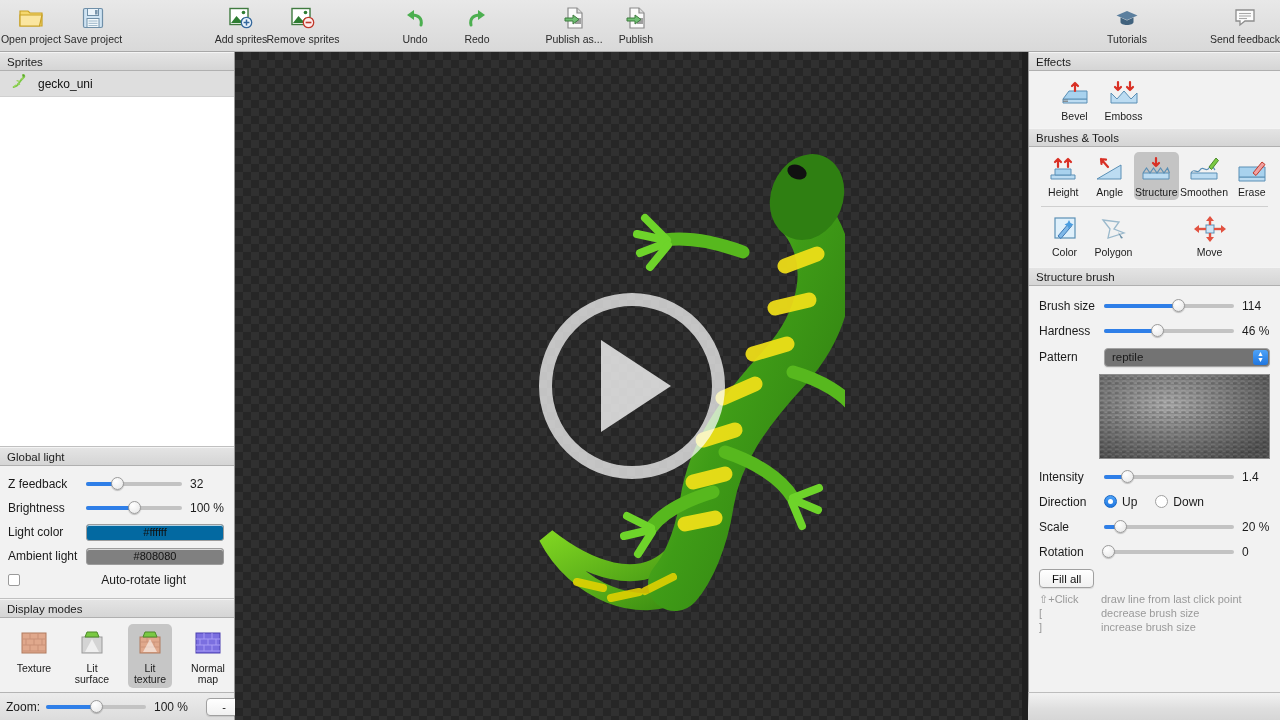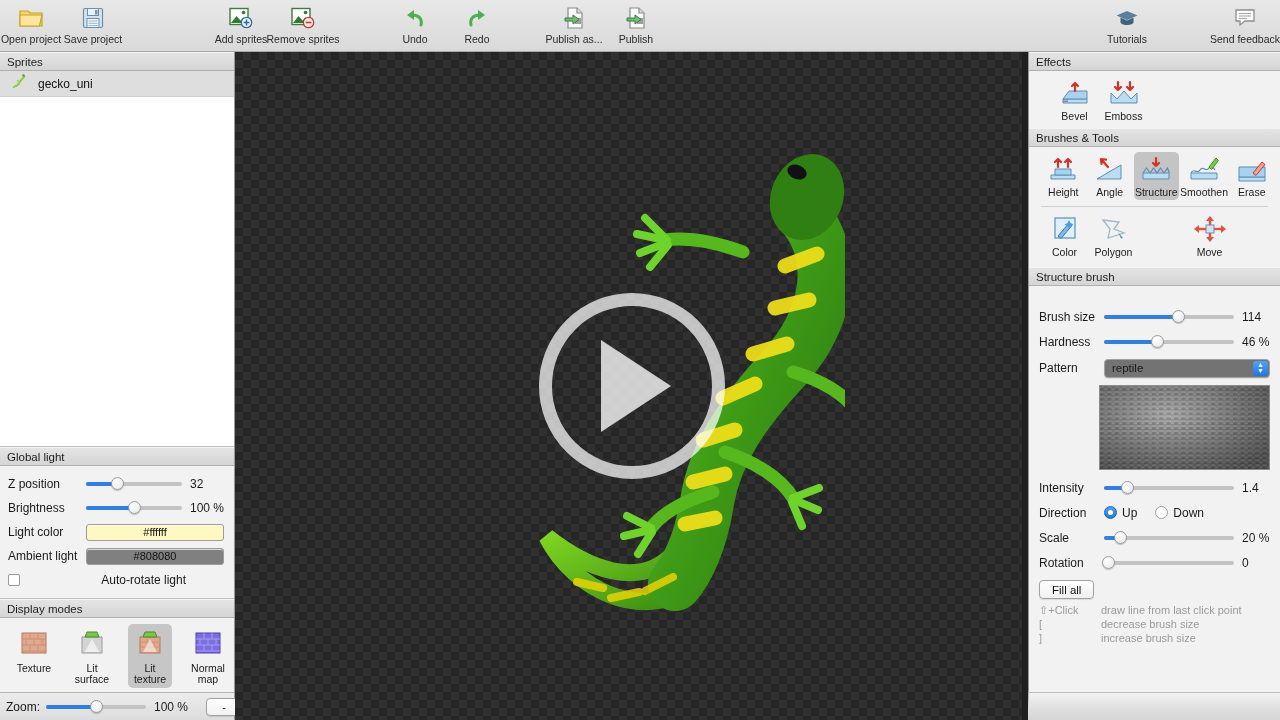--- a/index.html
+++ b/index.html
@@ -381,40 +381,40 @@
             </svg>
           </span>
           <span class="lbl">gecko_uni</span>
         </div>
       </div>
 
       <div class="panel-block">
         <div class="section-hdr">Global light</div>
         <div style="padding:6px 0 6px 0;">
           <div class="row">
-            <span class="lab lab-w">Z position</span>
+            <span class="lab lab-w">Z feedback</span>
             <span class="slider" style="width:96px">
               <span class="track"></span>
               <span class="fill" style="width:32%"></span>
               <span class="knob" style="left:calc(32% - 6px)"></span>
             </span>
             <span class="val">32</span>
           </div>
           <div class="row">
             <span class="lab lab-w">Brightness</span>
             <span class="slider" style="width:96px">
               <span class="track"></span>
               <span class="fill" style="width:50%"></span>
               <span class="knob" style="left:calc(50% - 6px)"></span>
             </span>
             <span class="val">100 %</span>
           </div>
           <div class="row">
             <span class="lab lab-w">Light color</span>
-            <span class="colorfield" style="flex:1;background:#fef9c3;margin-right:2px">#ffffff</span>
+            <span class="colorfield" style="flex:1;background:#0369a1;margin-right:2px">#ffffff</span>
           </div>
           <div class="row">
             <span class="lab lab-w">Ambient light</span>
             <span class="colorfield" style="flex:1;background:#808080;margin-right:2px">#808080</span>
           </div>
           <div class="row" style="justify-content:space-between;gap:16px;padding-right:48px">
             <span class="cb"></span>
             <span class="lab">Auto-rotate light</span>
           </div>
         </div>
@@ -715,21 +715,21 @@
                   <line x1="21" y1="14" x2="29" y2="14"></line>
               </g>
             </svg>
           </span>
           <span class="tl">Move</span>
         </div>
       </div>
 
       <div class="section-hdr" style="margin-top:3px">Structure brush</div>
 
-      <div style="padding-top:18px">
+      <div style="padding-top:7px">
         <div class="rrow">
           <span class="rlab">Brush size</span>
           <span class="slider" style="width:130px">
             <span class="track"></span>
             <span class="fill" style="width:57%"></span>
             <span class="knob" style="left:calc(57% - 6px)"></span>
           </span>
           <span class="val">114</span>
         </div>
 

